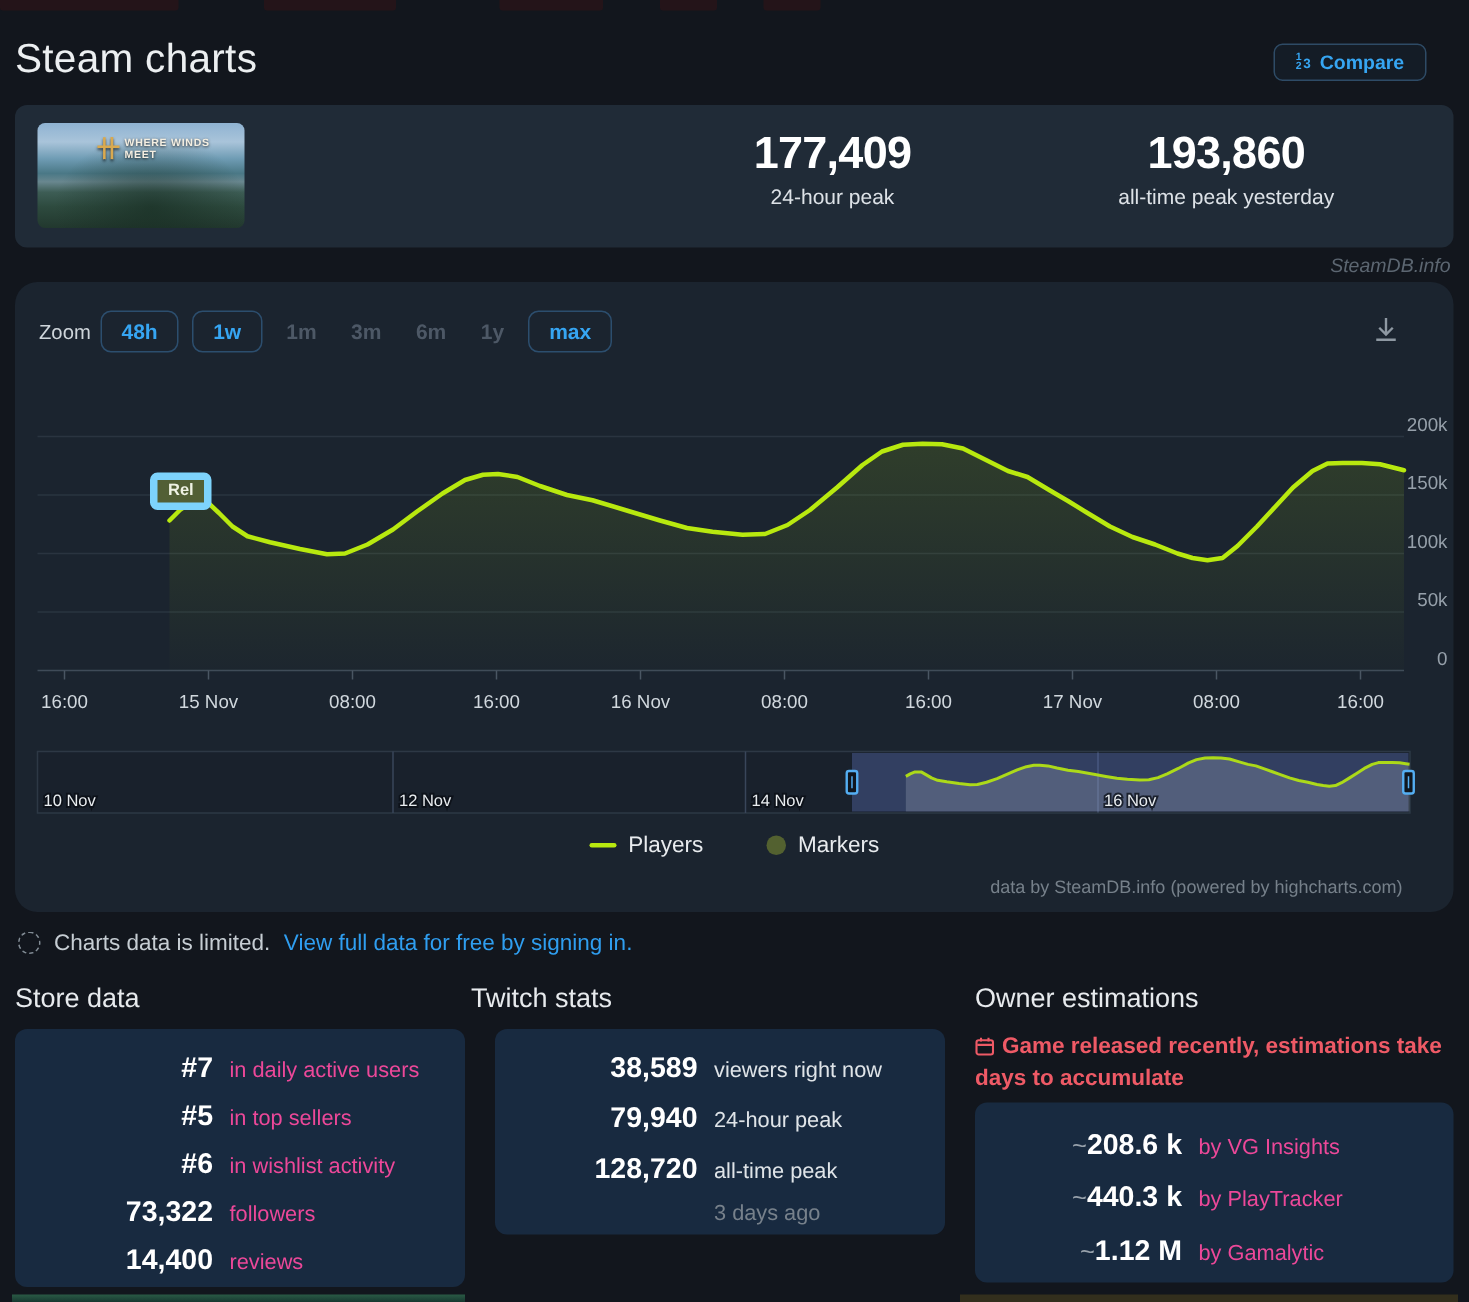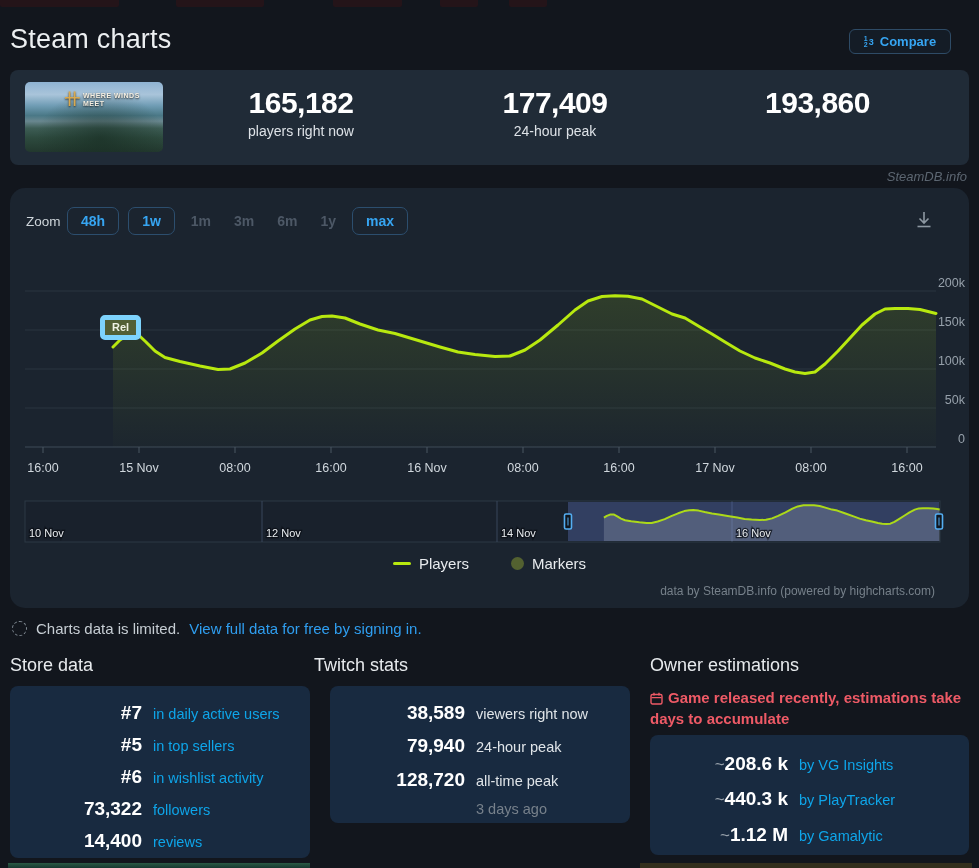--- a/index.html
+++ b/index.html
@@ -52,21 +52,21 @@
   .signin-link { color:#2f9ef0; text-decoration:none; cursor:pointer; }
 
   
   .sec-title { position:absolute; font-size:18px; color:#e7eaed; }
   .navy-card { position:absolute; background:#182a40; border-radius:8px; }
   .row-grid { display:grid; grid-template-columns:var(--valw) 1fr; column-gap:11px; align-items:baseline; padding-top:12px; }
   .rg-row { display:contents; }
   .rg-val { text-align:right; font-size:19px; font-weight:bold; color:#ffffff; line-height:30px; }
   .rg-val .tilde { font-weight:normal; color:#97a1ab; font-size:17px; }
   .rg-lbl { font-size:14.5px; }
-  .lbl-link { color:#0ea5e9; cursor:pointer; }
+  .lbl-link { color:#ec4899; cursor:pointer; }
   .lbl-plain { color:#dfe4e8; }
   .rg-foot { grid-column:2; font-size:14.5px; color:#77818b; line-height:22px; }
   .warning { position:absolute; left:650px; top:688px; width:312px; color:#ee5a66; font-size:15px; font-weight:bold; line-height:19px; }
   .cal-ico { display:inline-block; vertical-align:-2px; margin-right:5px; }
 
   
   .botseg { position:absolute; height:5px; top:863px; }
   svg text { font-family:"Liberation Sans", sans-serif; }
 </style>
 </head>
@@ -90,30 +90,27 @@
     <i class="ci-3">3</i>
   </span>
   <span>Compare</span>
 </button>
 
 <section class="stats-card">
   <div class="capsule">
     <span class="capsule-mark">卄</span>
     <span class="capsule-title">WHERE WINDS MEET</span>
   </div>
-  <div class="stat" style="left:160px;width:262px">
-    <div class="num">165,182</div>
-    <div class="lbl">players right now</div>
-  </div>
   <div class="stat" style="left:425px;width:240px">
     <div class="num">177,409</div>
     <div class="lbl">24-hour peak</div>
   </div>
   <div class="stat" style="left:690px;width:235px">
     <div class="num">193,860</div>
+    <div class="lbl">all-time peak yesterday</div>
   </div>
 </section>
 
 <div class="watermark">SteamDB.info</div>
 
 <section class="chart-panel">
   <span class="toolbar-zoom">Zoom</span>
   <div class="ranges">
     <button class="rb rb-on">48h</button>
     <button class="rb rb-on">1w</button>

